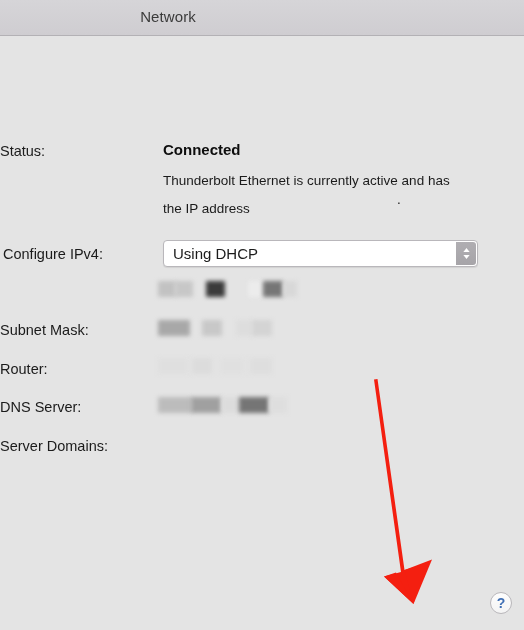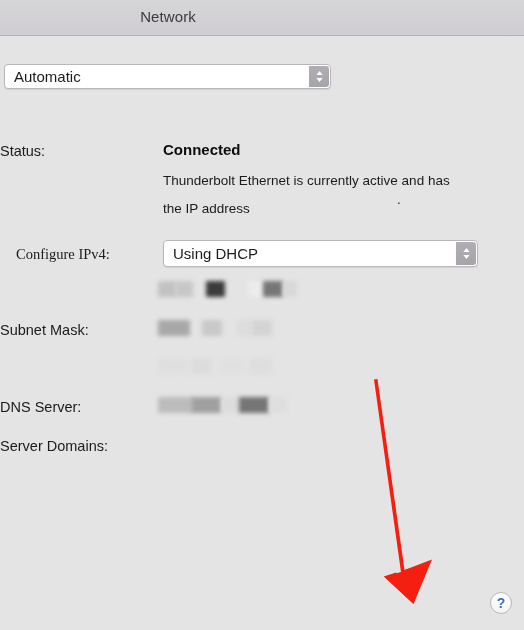--- a/index.html
+++ b/index.html
@@ -135,21 +135,21 @@
     color: #0d0d0d;
   }
   #status-desc {
     position: absolute;
     left: 163px; top: 130px;
     width: 300px;
     font-size: 13.5px;
     line-height: 28px;
     color: #1b1b1b;
   }
-  #label-ipv4      { left: 16px; top: 209px; width: 155px; font-family: Liberation Serif, serif; }
+  #label-ipv4      { left: 3px; top: 209px; width: 155px; }
   #label-ip        { left: 0; top: 247px; width: 155px; }
   #label-subnet    { left: 0; top: 285px; width: 155px; }
   #label-router    { left: 0; top: 324px; width: 155px; }
   #label-dns       { left: 0; top: 362px; width: 155px; }
   #label-search    { left: 0; top: 401px; width: 155px; }
 
   
   .redact-row {
     position: absolute;
     height: 22px;
@@ -225,29 +225,20 @@
 
 <div id="app">
 
   <div id="toolbar">
     <div id="window-title">Network</div>
 
   </div>
 
   <div id="content">
 
-    <div class="popup" id="popup-location">
-      <span class="popup-label">Automatic</span>
-      <span class="stepper">
-        <svg width="11" height="17" viewBox="0 0 11 17">
-          <path d="M5.5 3 L8.6 7 L2.4 7 Z" fill="#ffffff"></path>
-          <path d="M5.5 14 L8.6 10 L2.4 10 Z" fill="#ffffff"></path>
-        </svg>
-      </span>
-    </div>
 
     <div class="right-label" id="status-label">Status:</div>
     <div id="status-value">Connected</div>
 
     <div id="status-desc">
       <span>Thunderbolt Ethernet is currently active and has the IP address</span>
       <span id="redact-inline">
         <span class="blk" style="left:0px;   width:12px; background:#8f8f8f;"></span>
         <span class="blk" style="left:14px;  width:30px; background:#c9c9c9;"></span>
         <span class="blk" style="left:46px;  width:26px; background:#a9a9a9;"></span>
@@ -278,20 +269,21 @@
     </div>
 
     <div class="right-label" id="label-subnet">Subnet Mask:</div>
     <div class="redact-row" id="redact-subnet">
       <span class="blk" style="left:0px;  width:32px; background:#a8a8a8;"></span>
       <span class="blk" style="left:44px; width:20px; background:#c8c8c8;"></span>
       <span class="blk" style="left:78px; width:16px; background:#dddddd;"></span>
       <span class="blk" style="left:94px; width:20px; background:#d4d4d4;"></span>
     </div>
 
+    <div class="right-label" id="label-router">Router:</div>
     <div class="redact-row" id="redact-router">
       <span class="blk" style="left:0px;  width:30px; background:#dfdfdf;"></span>
       <span class="blk" style="left:34px; width:20px; background:#dcdcdc;"></span>
       <span class="blk" style="left:62px; width:24px; background:#e0e0e0;"></span>
       <span class="blk" style="left:92px; width:22px; background:#dedede;"></span>
     </div>
 
     <div class="right-label" id="label-dns">DNS Server:</div>
     <div class="redact-row" id="redact-dns">
       <span class="blk" style="left:0px;  width:34px; background:#bcbcbc;"></span>

